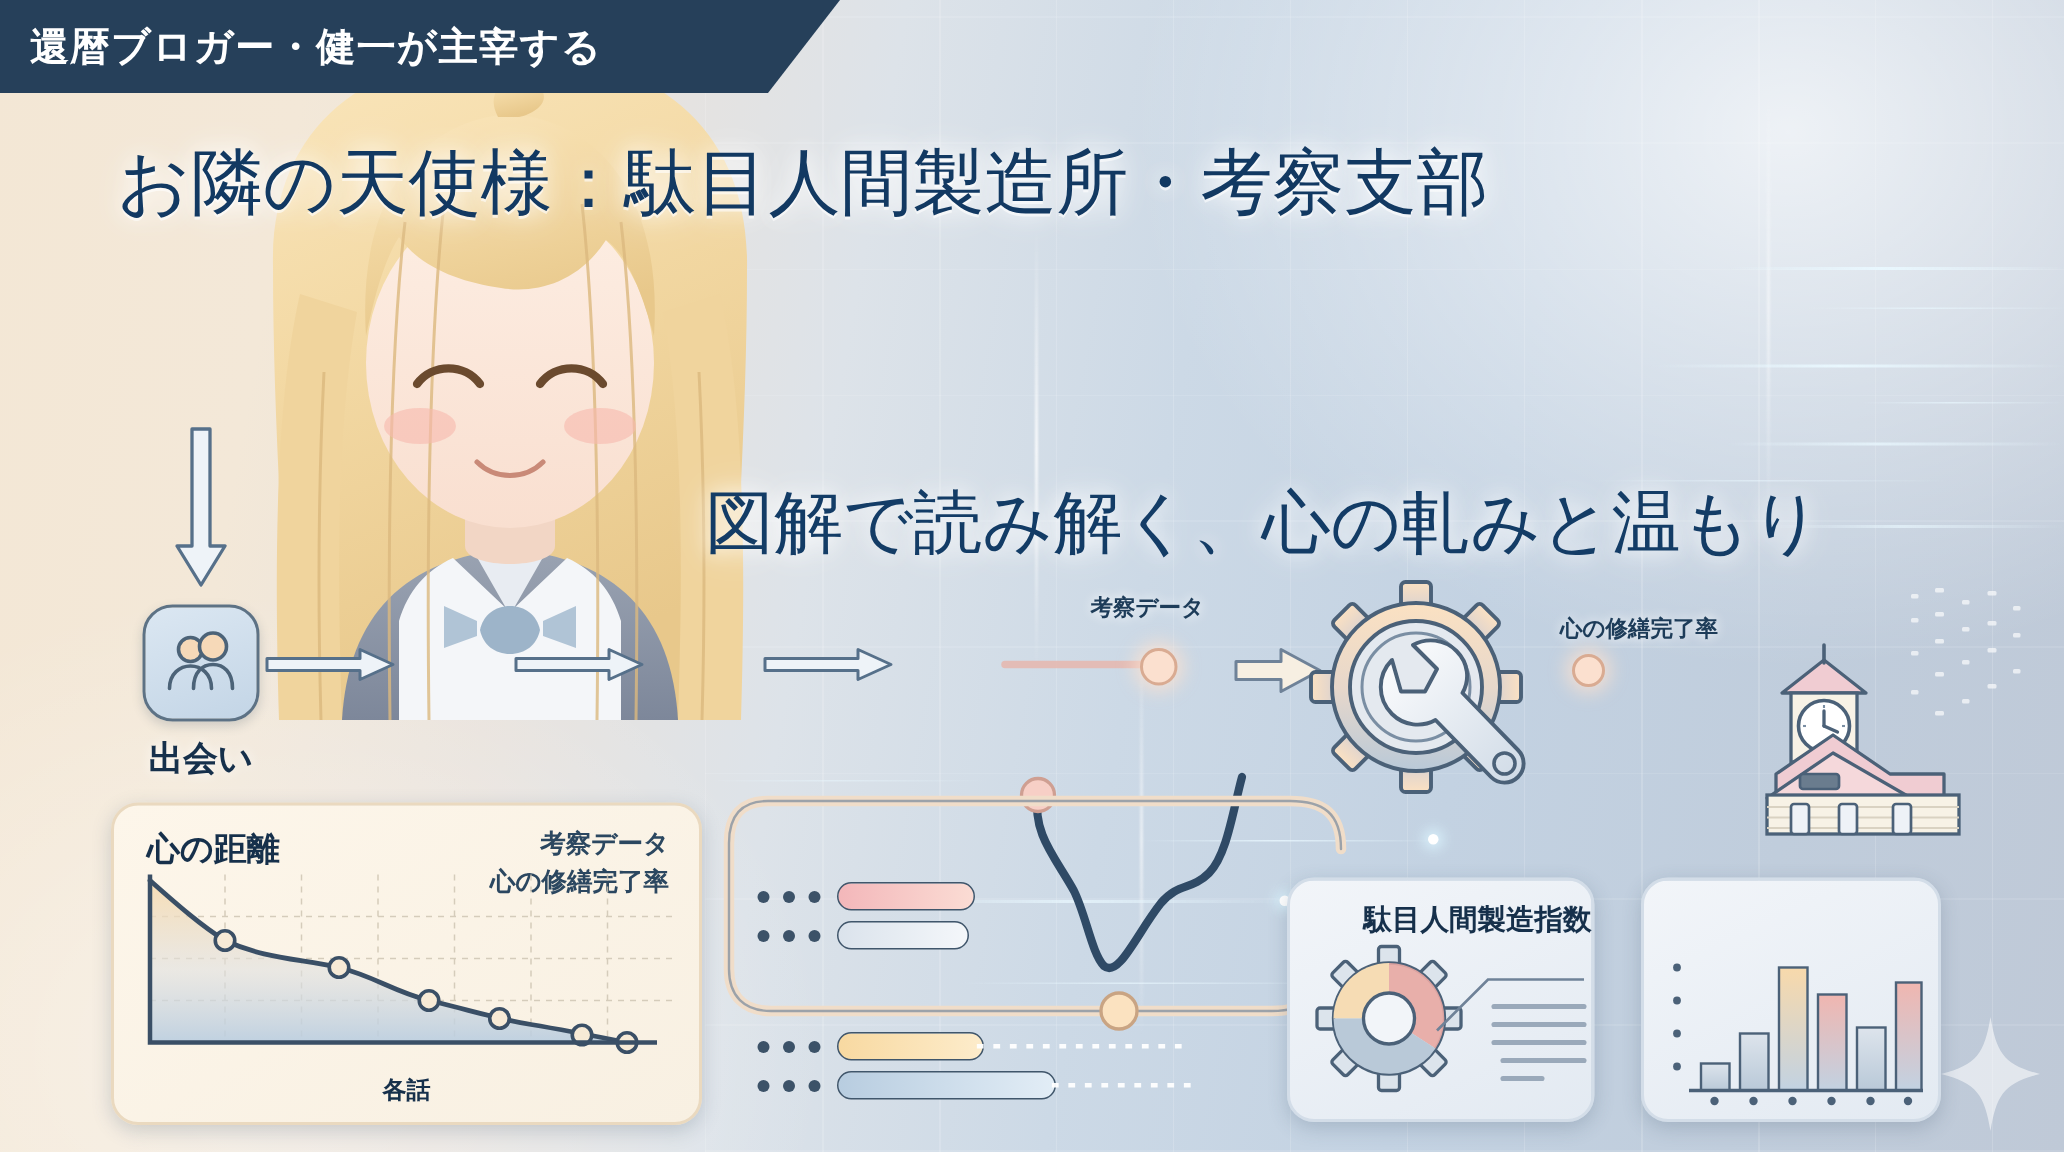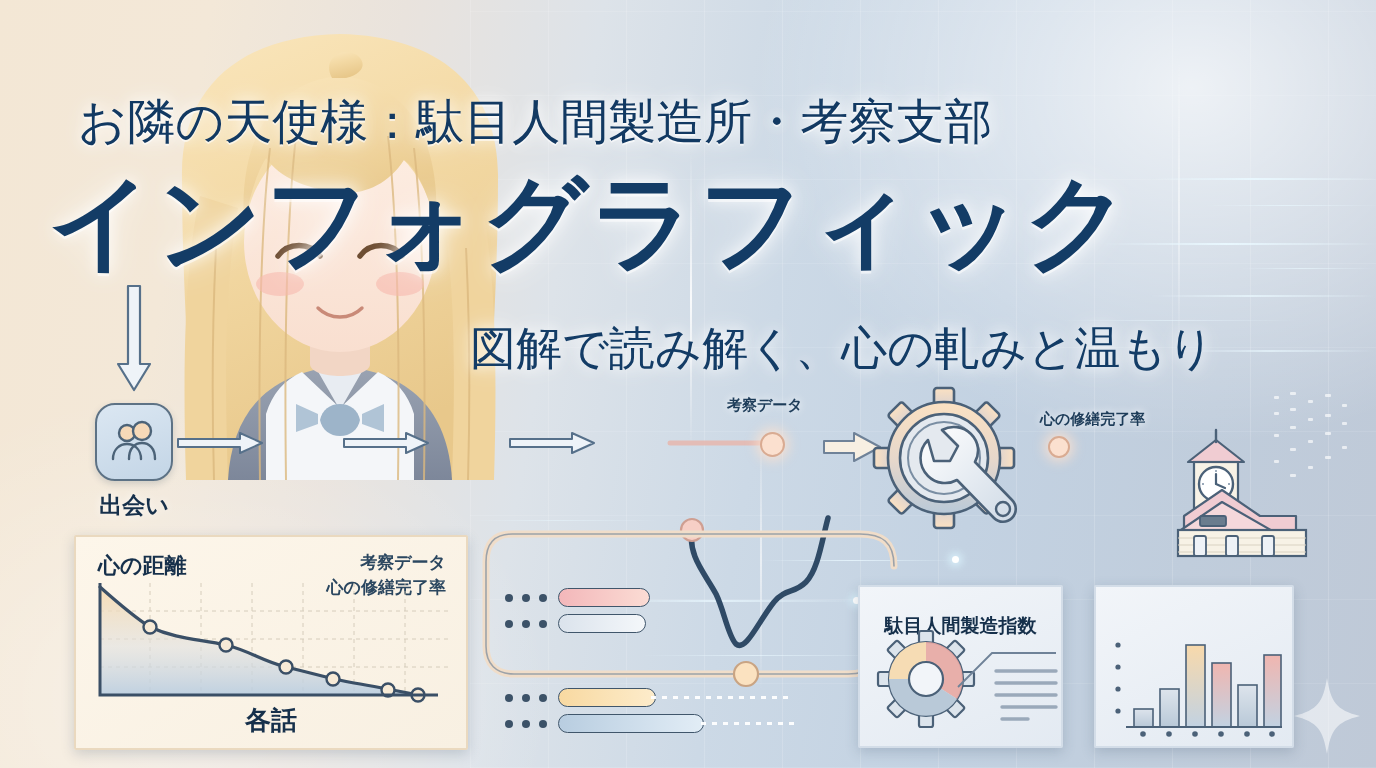--- a/index.html
+++ b/index.html
@@ -104,44 +104,44 @@
   .step-box.amber { background:linear-gradient(160deg,#fbe9c9 0%,#f6dcae 100%); border-color:#b89a6a; }
   .step-box.pink  { background:linear-gradient(160deg,#f9dadb 0%,#f3c6c8 100%); border-color:#bf8d90; }
   .step-label {
     margin-top:9px; text-align:center; font-size:23px; font-weight:bold; color:#16304b;
     text-shadow:0 0 8px rgba(255,255,255,.95);
   }
   .flow-arrow { position:absolute; height:20px; }
 
   
   .card {
-    position:absolute; border-radius:2px;
+    position:absolute; border-radius:18px;
     box-shadow:0 4px 13px rgba(60,80,105,.22);
   }
   .card.cream {
     background:linear-gradient(150deg,#fdf6ea 0%,#f8f0e2 100%);
     border:2px solid #ead9bf;
   }
   .card.frost {
     background:linear-gradient(155deg,#f2f5f9 0%,#e3eaf2 100%);
     border:2px solid #d3dde8;
   }
   .card-title {
-    position:absolute; left:0; width:100%; text-align:center;
-    font-size:19px; font-weight:bold; color:#16304b;margin-top:13px;
+    position:absolute; left:0; width:100%; text-align:right;
+    font-size:19px; font-weight:bold; color:#16304b;
   }
 
   
   .lc-ylabel {
     position:absolute; left:22px; top:14px;
     font-size:22px; font-weight:bold; color:#16304b;
   }
   .lc-xlabel {
     position:absolute; left:0; width:100%; bottom:10px; text-align:center;
-    font-size:26px; font-weight:bold; color:#16304b;
+    font-size:16px; font-weight:bold; color:#16304b;
   }
   .lc-legend {
     position:absolute; right:20px; top:14px; text-align:right;
     font-size:17px; font-weight:bold; color:#2b4760; line-height:1.45;
   }
 
   
   .node-label {
     position:absolute; font-size:15px; font-weight:bold; color:#1d3c59;
     text-shadow:0 0 8px rgba(255,255,255,.95); white-space:nowrap;
@@ -288,23 +288,25 @@
 
       <ellipse cx="160" cy="256" rx="24" ry="12" fill="#f7b9ae" opacity="0.62"></ellipse>
       <ellipse cx="280" cy="256" rx="24" ry="12" fill="#f7b9ae" opacity="0.62"></ellipse>
 
       <path d="M198 280 C210 292 230 292 242 280" stroke="#c98a78" stroke-width="3.4" fill="none" stroke-linecap="round"></path>
 
       <path d="M212 50 C200 28 228 16 240 30 C248 40 236 48 226 50" fill="url(#hairG)"></path>
     </g>
   </svg>
 
+  <div class="banner">
+    <span class="banner-text">還暦ブロガー・健一が主宰する</span>
+  </div>
 
   <div class="title-main">お隣の天使様：駄目人間製造所・考察支部</div>
-  <div class="title-big">インフォグラフィック</div>
   <div class="title-sub">図解で読み解く、心の軋みと温もり</div>
 
   <svg style="position:absolute; left:116px; top:286px;" width="36" height="120">
     <path d="M12 0 L12 78 L2 78 L18 104 L34 78 L24 78 L24 0 Z" fill="#eef3f8" stroke="#56708a" stroke-width="2.2" stroke-linejoin="round"></path>
   </svg>
 
   <div class="step" style="left:95px; top:403px;">
     <div class="step-box blue">
       <svg width="46" height="42" viewBox="0 0 46 42">
         <circle cx="16" cy="12" r="8" fill="#f6d9b8" stroke="#4c6378" stroke-width="2.4"></circle>

